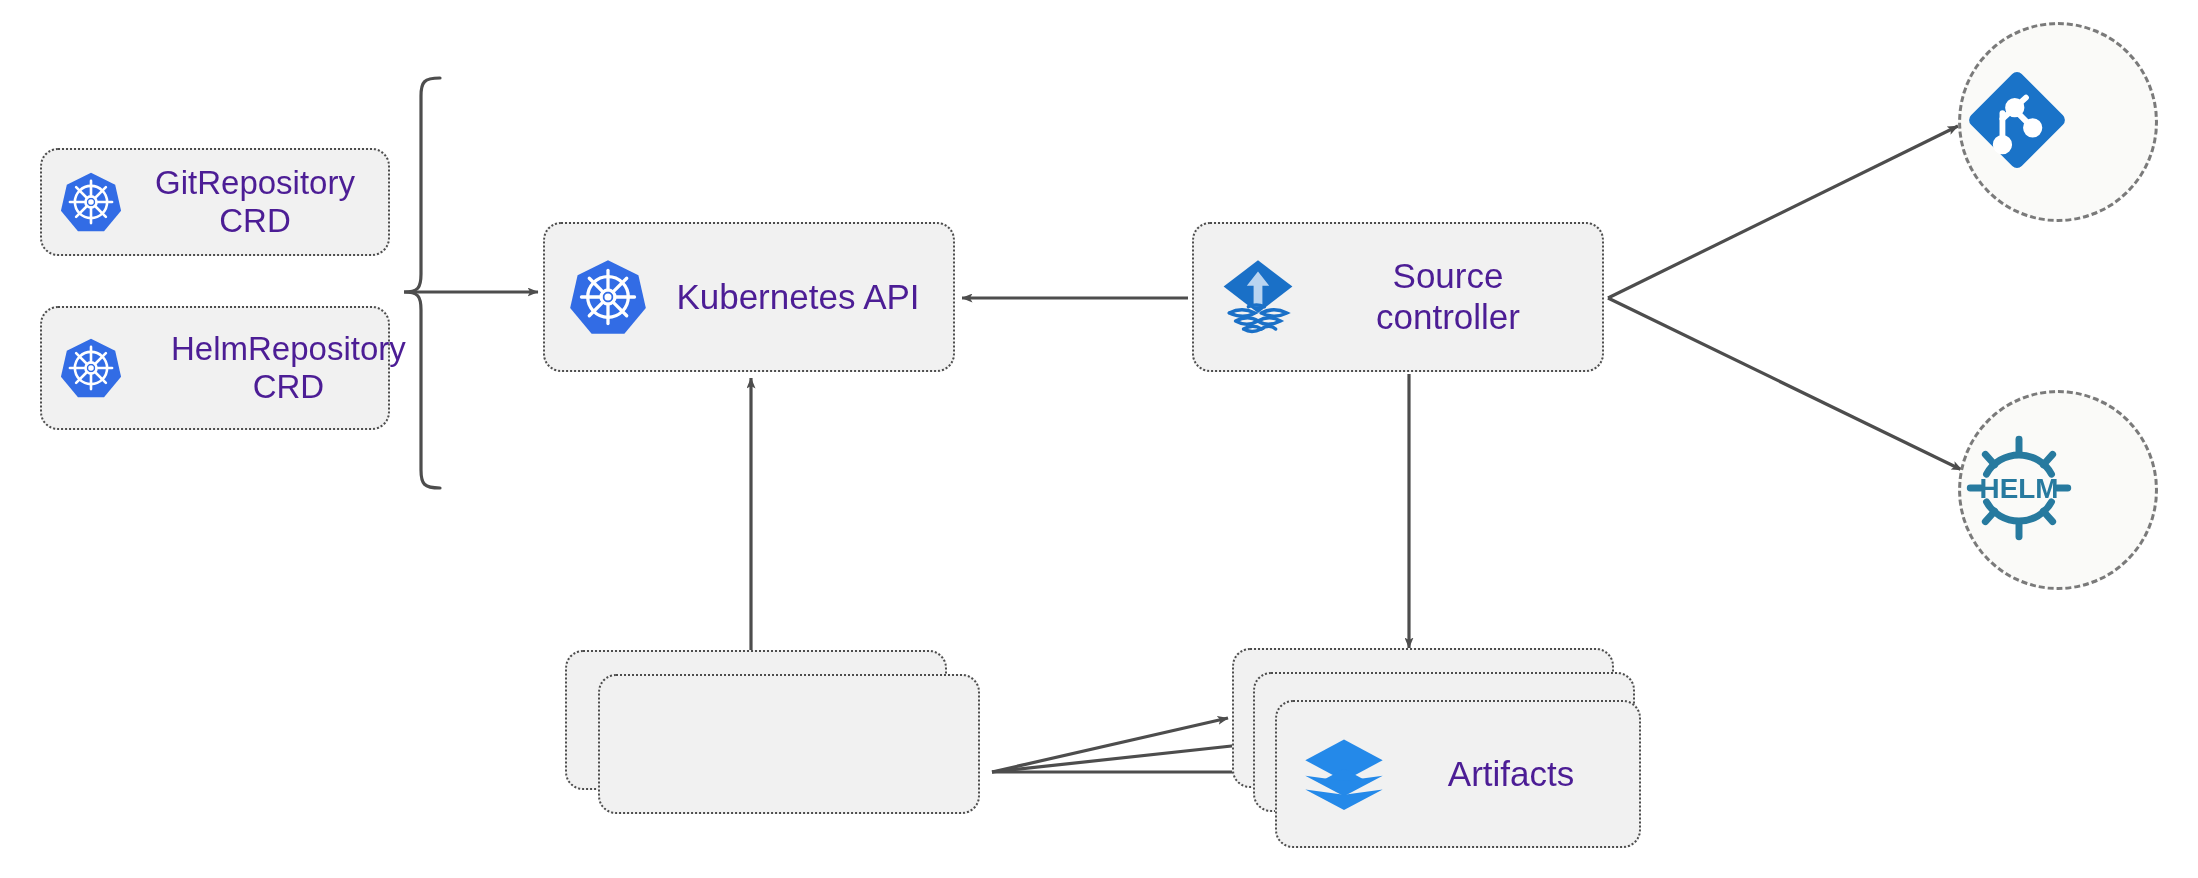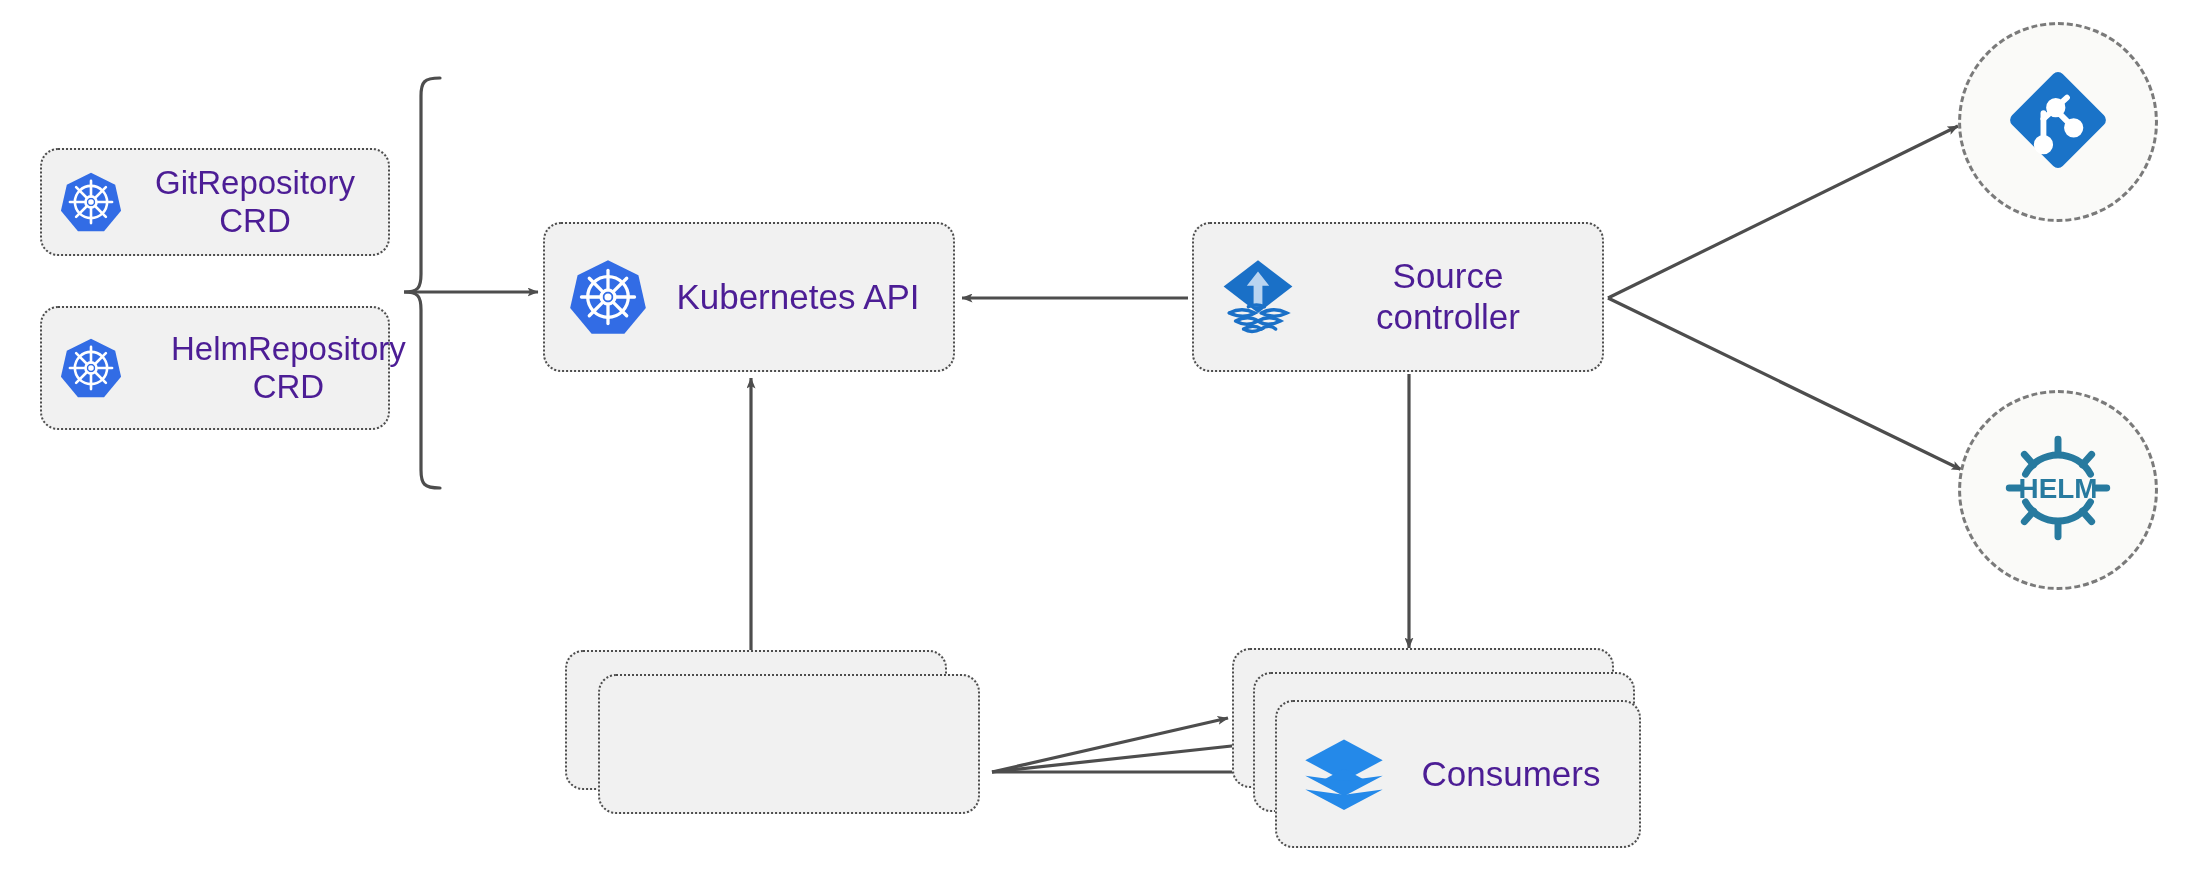--- a/index.html
+++ b/index.html
@@ -65,21 +65,21 @@
 
   
   .circle-node {
     position: absolute;
     box-sizing: border-box;
     border: 3px dashed #7a7a7a;
     border-radius: 50%;
     background: #fafaf8;
     display: flex;
     align-items: center;
-    justify-content: center;
+    justify-content: flex-start;
   }
 
   .crd-gitrepo   { left: 40px;   top: 148px; width: 350px; height: 108px; }
   .crd-helmrepo  { left: 40px;   top: 306px; width: 350px; height: 124px; gap: 35px; }
   .k8s-api       { left: 543px;  top: 222px; width: 412px; height: 150px; }
   .source-ctrl   { left: 1192px; top: 222px; width: 412px; height: 150px; }
 
   .consumers-g1  { left: 565px;  top: 650px; width: 382px; height: 140px; }
   .consumers-g2  { left: 598px;  top: 674px; width: 382px; height: 140px; }
   .consumers     { left: 622px;  top: 700px; width: 366px; height: 148px; }
@@ -230,21 +230,21 @@
   <div class="node big artifacts">
     <span class="icon-slot">
       <svg width="86" height="86" viewBox="0 0 100 100" xmlns="http://www.w3.org/2000/svg">
         <path d="M50 10 L95 34 L50 58 L5 34 Z" fill="#2489e9"></path>
         <path d="M50 44 L78 59 L50 74 L22 59 Z" fill="#2489e9"></path>
         <path d="M5 50 L24 60 L50 74 L76 60 L95 50 L50 74 Z" fill="#ffffff"></path>
         <path d="M50 58 L95 52 L50 76 L5 52 Z" fill="#2489e9"></path>
         <path d="M50 74 L95 68 L50 92 L5 68 Z" fill="#2489e9"></path>
       </svg>
     </span>
-    <span class="label">Consumers</span>
+    <span class="label">Artifacts</span>
   </div>
 
   <div class="circle-node circle-git">
     <span>
       <svg width="112" height="112" viewBox="0 0 100 100" xmlns="http://www.w3.org/2000/svg">
         <rect x="18" y="18" width="64" height="64" rx="6" transform="rotate(45 50 50)" fill="#1a73c8"></rect>
         <g stroke="#ffffff" stroke-width="5.2" fill="#ffffff" stroke-linecap="round">
           <line x1="37" y1="70" x2="37" y2="44"></line>
           <path d="M37 49 L58 30" fill="none"></path>
           <path d="M48 41 L62 55" fill="none"></path>

